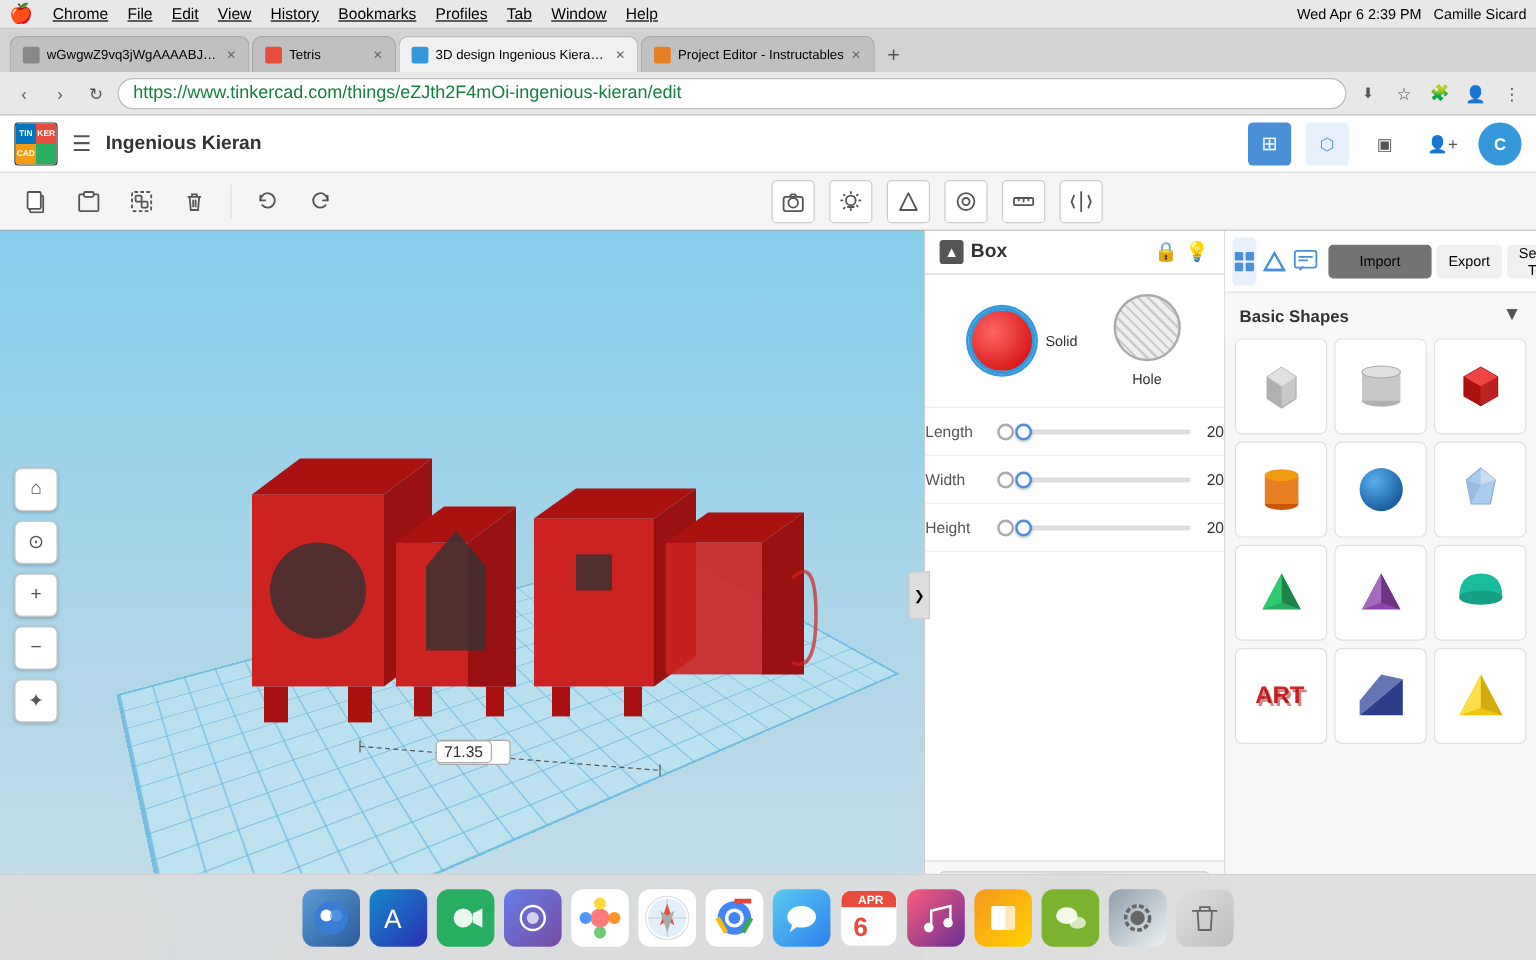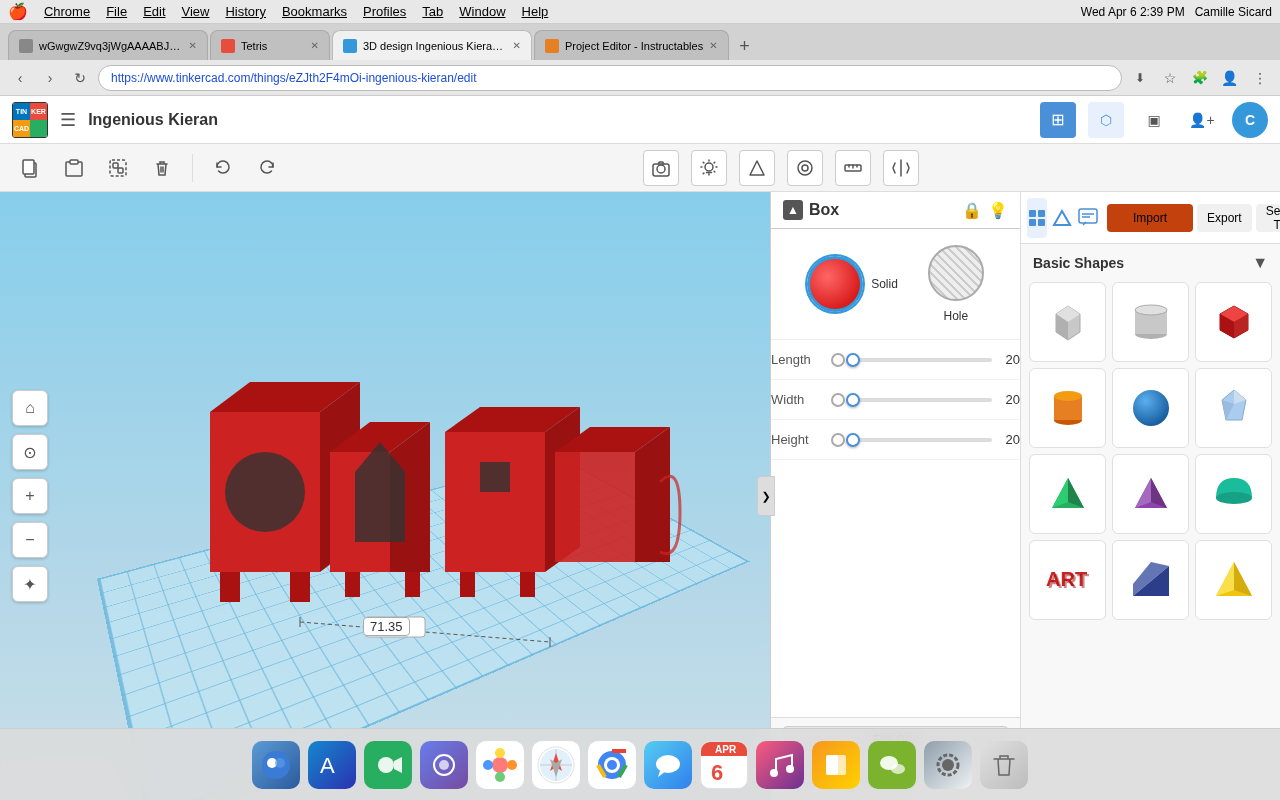--- a/index.html
+++ b/index.html
@@ -183,21 +183,21 @@
     <span class="tab-close">✕</span>
   </div>
   <div class="tab-new">+</div>
 </div>
 
 <div class="address-bar-row">
   <div class="nav-btn">‹</div>
   <div class="nav-btn">›</div>
   <div class="nav-btn">↻</div>
   <div class="address-input">
-    <span style="font-size:12px;color:#1d4ed8;">https://www.tinkercad.com/things/eZJth2F4mOi-ingenious-kieran/edit</span>
+    <span style="font-size:15px;color:#15803d;">https://www.tinkercad.com/things/eZJth2F4mOi-ingenious-kieran/edit</span>
   </div>
   <div class="nav-btn" style="font-size:12px;">⬇</div>
   <div class="nav-btn">☆</div>
   <div class="nav-btn" style="font-size:13px;">🧩</div>
   <div class="nav-btn" style="font-size:14px;">👤</div>
   <div class="nav-btn">⋮</div>
 </div>
 
 <div class="app-container">
 
@@ -459,21 +459,21 @@
         <div style="width:40px;height:40px;display:flex;align-items:center;justify-content:center;cursor:pointer;border-radius:4px;">
           <svg width="22" height="22" viewBox="0 0 22 22" fill="none">
               <rect x="2" y="2" width="18" height="14" rx="2" stroke="#4a90d9" stroke-width="1.5" fill="none"></rect>
               <path d="M6 18l3-3" stroke="#4a90d9" stroke-width="1.5"></path>
               <line x1="5" y1="7" x2="17" y2="7" stroke="#4a90d9" stroke-width="1.5"></line>
               <line x1="5" y1="10" x2="13" y2="10" stroke="#4a90d9" stroke-width="1.5"></line>
             </svg>
         </div>
         <div style="flex:1;"></div>
 
-        <button style="height:28px;padding:0 26px;background:#c2410c;border:none;border-radius:4px;font-size:12px;cursor:pointer;font-weight:500;">Import</button>
+        <button style="height:28px;padding:0 26px;background:#737373;border:none;border-radius:4px;font-size:12px;cursor:pointer;font-weight:500;">Import</button>
         <button style="height:28px;padding:0 10px;background:#f0f0f0;border:none;border-radius:4px;font-size:12px;cursor:pointer;font-weight:500;">Export</button>
         <button style="height:28px;padding:0 10px;background:#f0f0f0;border:none;border-radius:4px;font-size:12px;cursor:pointer;font-weight:500;">Send To</button>
       </div>
 
       <div style="padding:10px 12px;display:flex;align-items:center;justify-content:space-between;background:#f8f8f8;">
         <span style="font-size:14px;font-weight:600;color:#333;">Basic Shapes</span>
         <div style="cursor:pointer;font-size:16px;color:#555;">▼</div>
       </div>
 
       <div style="display:grid;grid-template-columns:repeat(3,1fr);gap:6px;padding:0 8px 8px;">

